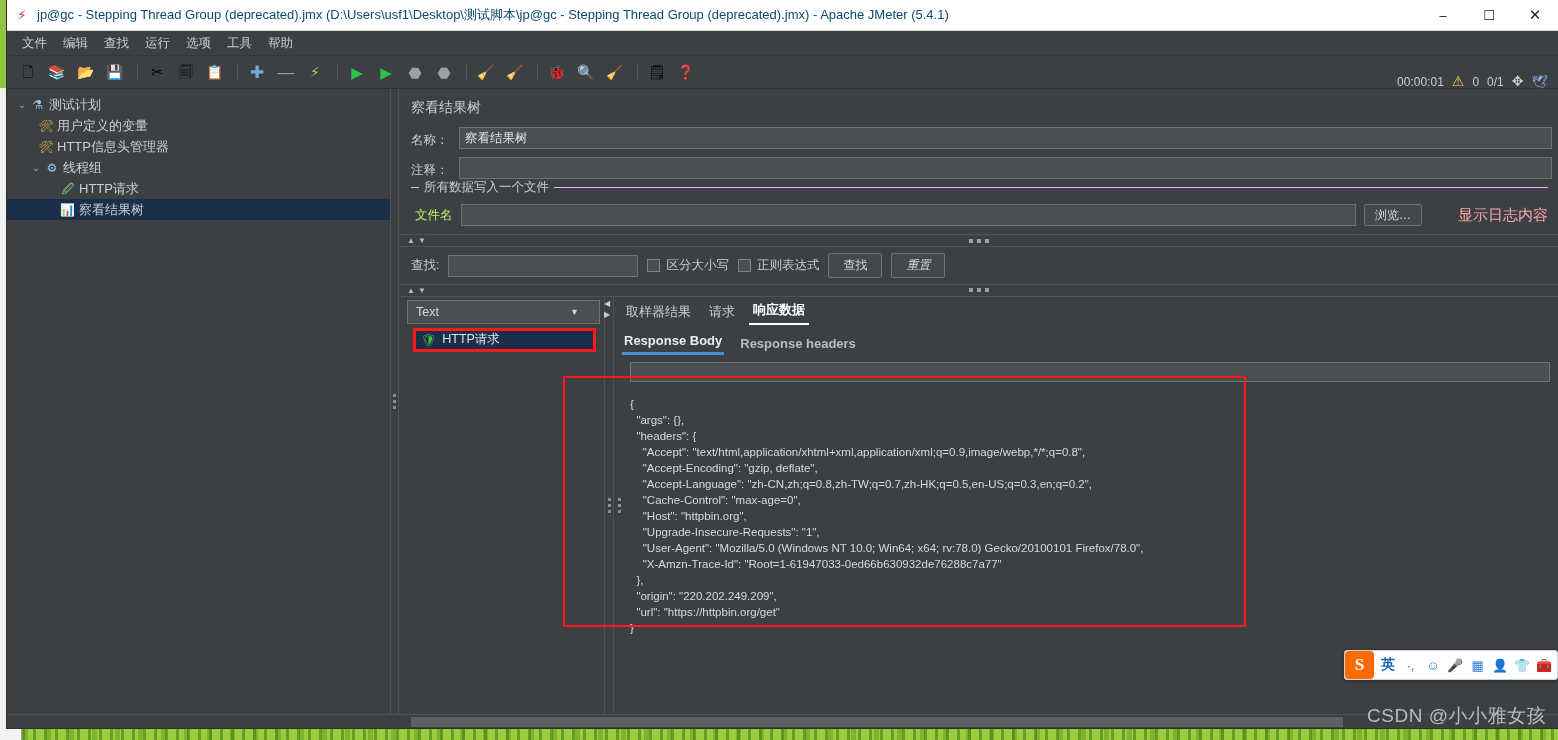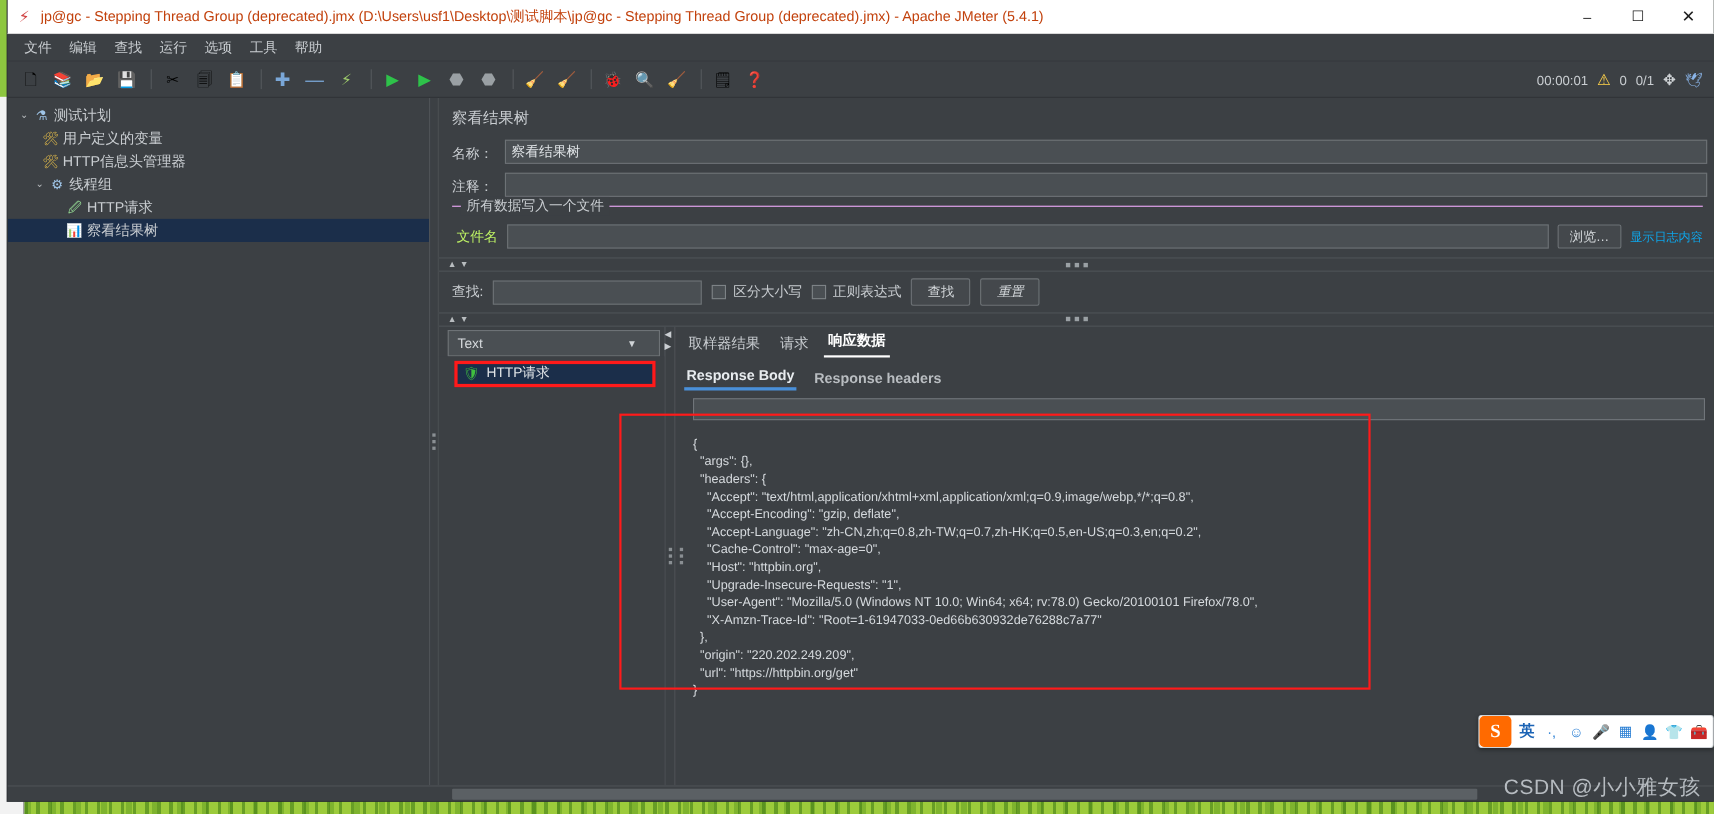--- a/index.html
+++ b/index.html
@@ -44,21 +44,21 @@
   
   .titlebar {
     height:31px; background:#ffffff; display:flex; align-items:center;
     border-bottom:1px solid #d8d8d8; flex:none;
   }
   .titlebar .app-icon {
     width:30px; text-align:center; font-size:14px; color:#d04141;
     font-weight:bold; font-style:italic;
   }
   .titlebar .title {
-    font-size:13px; color:#c2410c; white-space:nowrap; overflow:hidden;
+    font-size:13px; color:#0c4a6e; white-space:nowrap; overflow:hidden;
     flex:1;
   }
   .winbtns { display:flex; height:31px; }
   .winbtn {
     width:46px; height:31px; display:flex; align-items:center; justify-content:center;
     font-size:13px; color:#1c1c1c;
   }
   .winbtn.close { font-size:15px; }
 
   
@@ -77,21 +77,21 @@
     position:relative;
   }
   .tb-ico {
     width:26px; height:24px; margin-right:3px;
     display:flex; align-items:center; justify-content:center;
     font-size:14px; line-height:1;
   }
   .tb-sep { width:1px; height:18px; background:#55595d; margin:0 6px; }
   .tb-right {
     position:absolute; right:10px; top:0; height:33px;
-    display:flex; align-items:center; gap:8px;
+    display:flex; align-items:flex-end; gap:8px;
     font-size:12px; color:#c9cdd1;
   }
 
   
   .workarea { flex:1; display:flex; min-height:0; position:relative; }
 
   
   .tree {
     width:392px; background:#3c4044; flex:none; padding-top:5px;
     position:relative; overflow:hidden;
@@ -370,21 +370,21 @@
         <span class="lbl">注释：</span>
         <span class="txt"></span>
       </div>
 
       <div class="group">
         <span class="legend">所有数据写入一个文件</span>
         <div style="display:flex; align-items:center; gap:8px; padding:10px 0 2px 4px;">
           <span style="font-size:12.5px;color:#bef264;">文件名</span>
           <span class="txt" style="margin-right:0;flex:1;"></span>
           <button class="btn">浏览…</button>
-          <span style="font-size:11px;color:#0ea5e9;white-space:nowrap;overflow:hidden;max-width:96px;">显示日志内容</span>
+          <span style="font-size:15px;color:#fca5a5;white-space:nowrap;overflow:hidden;max-width:96px;margin-left:28px;">显示日志内容</span>
         </div>
       </div>
 
       <div class="collapse-bar">
         <span class="arrows">▲▼</span>
         <span class="dots-h">
             <i></i>
             <i></i>
             <i></i>
           </span>

